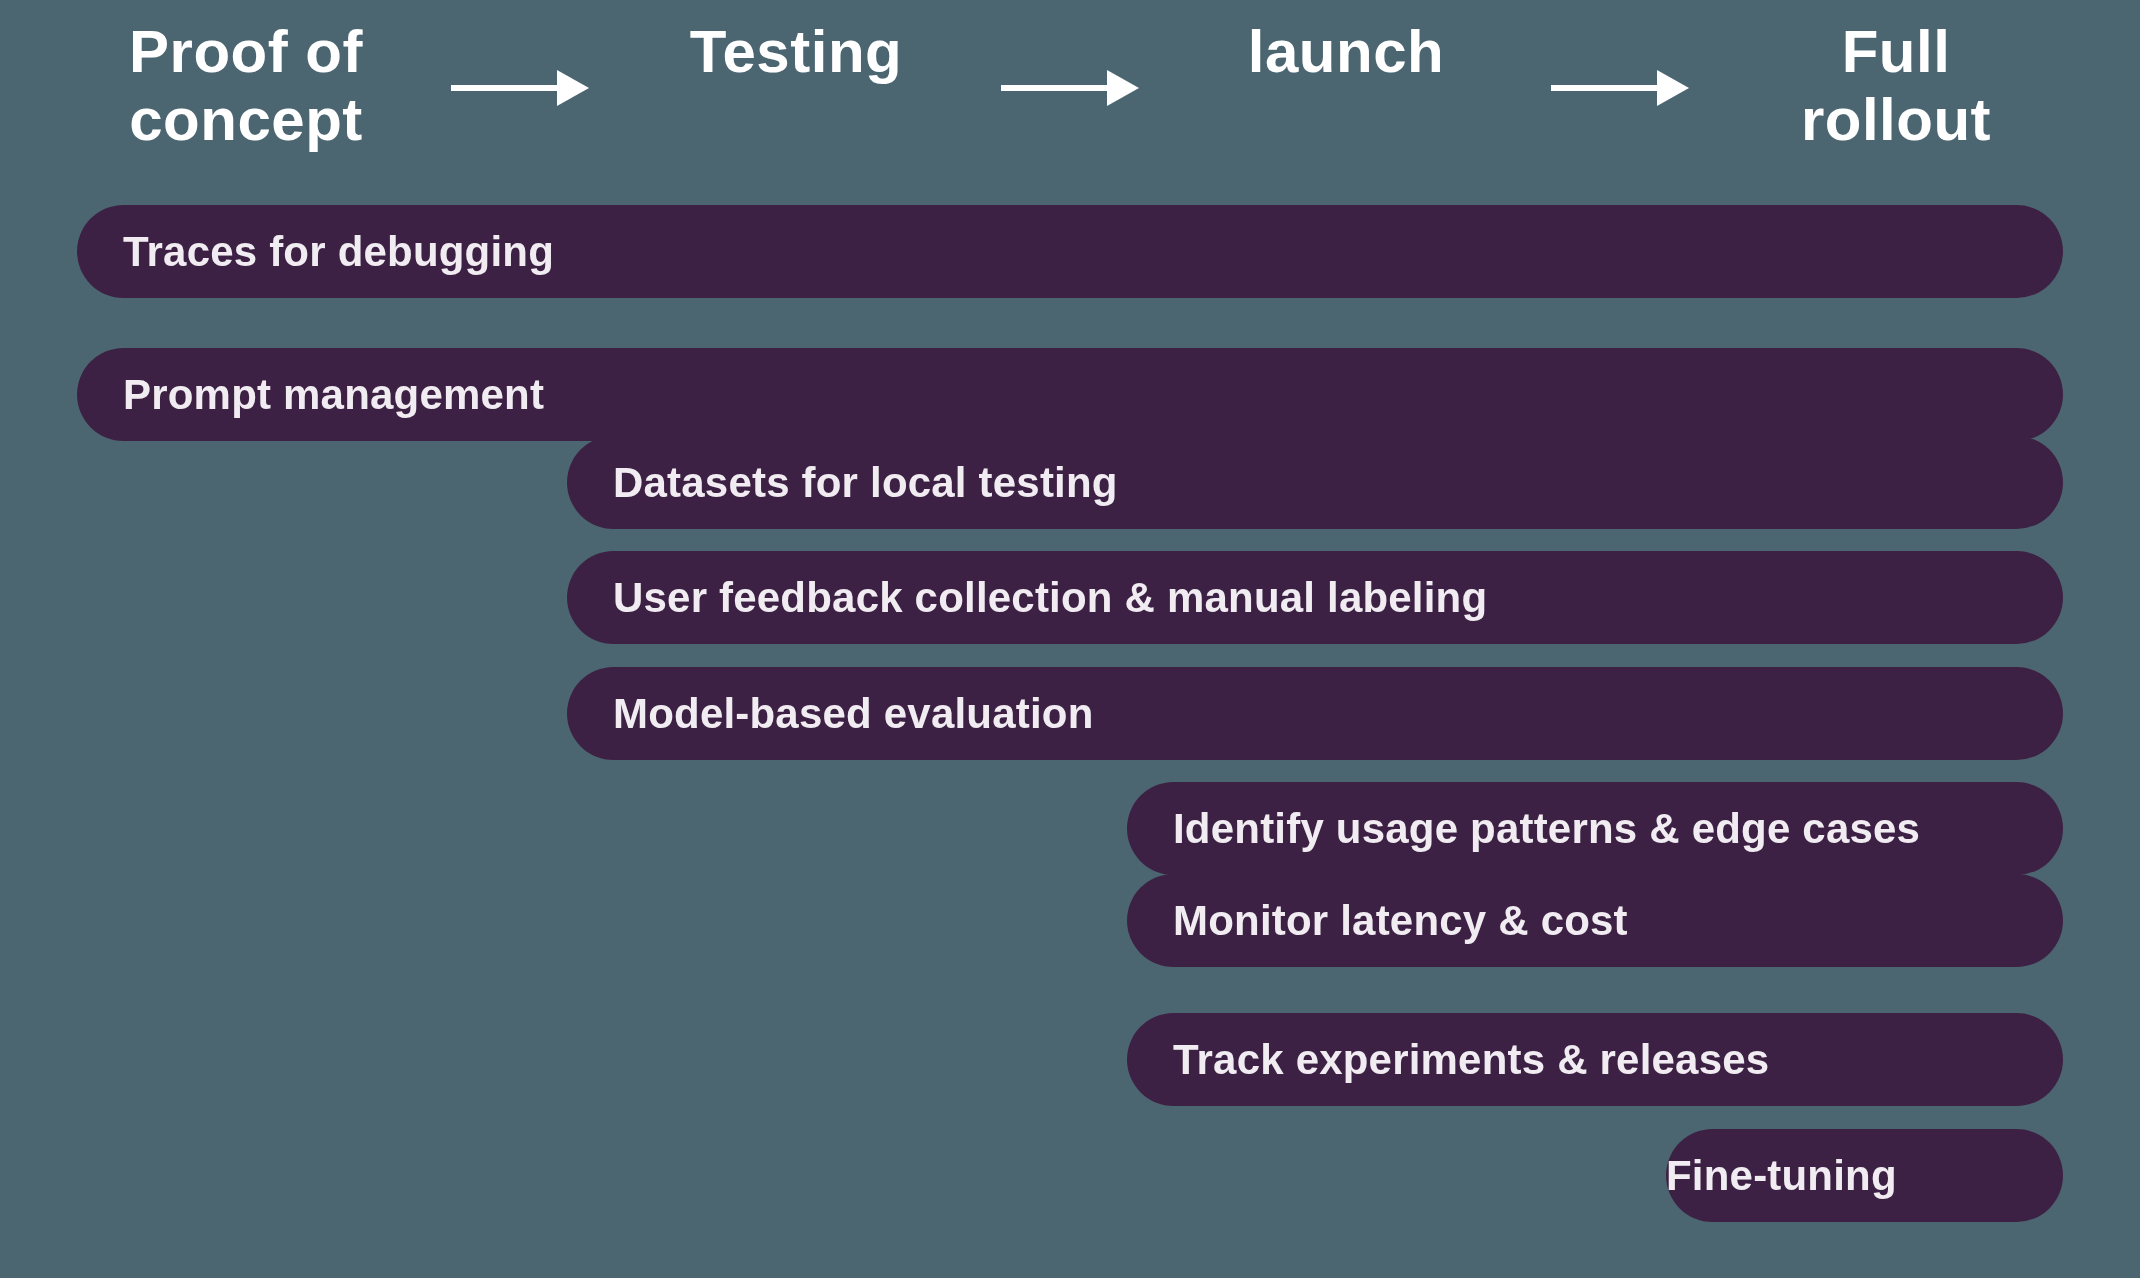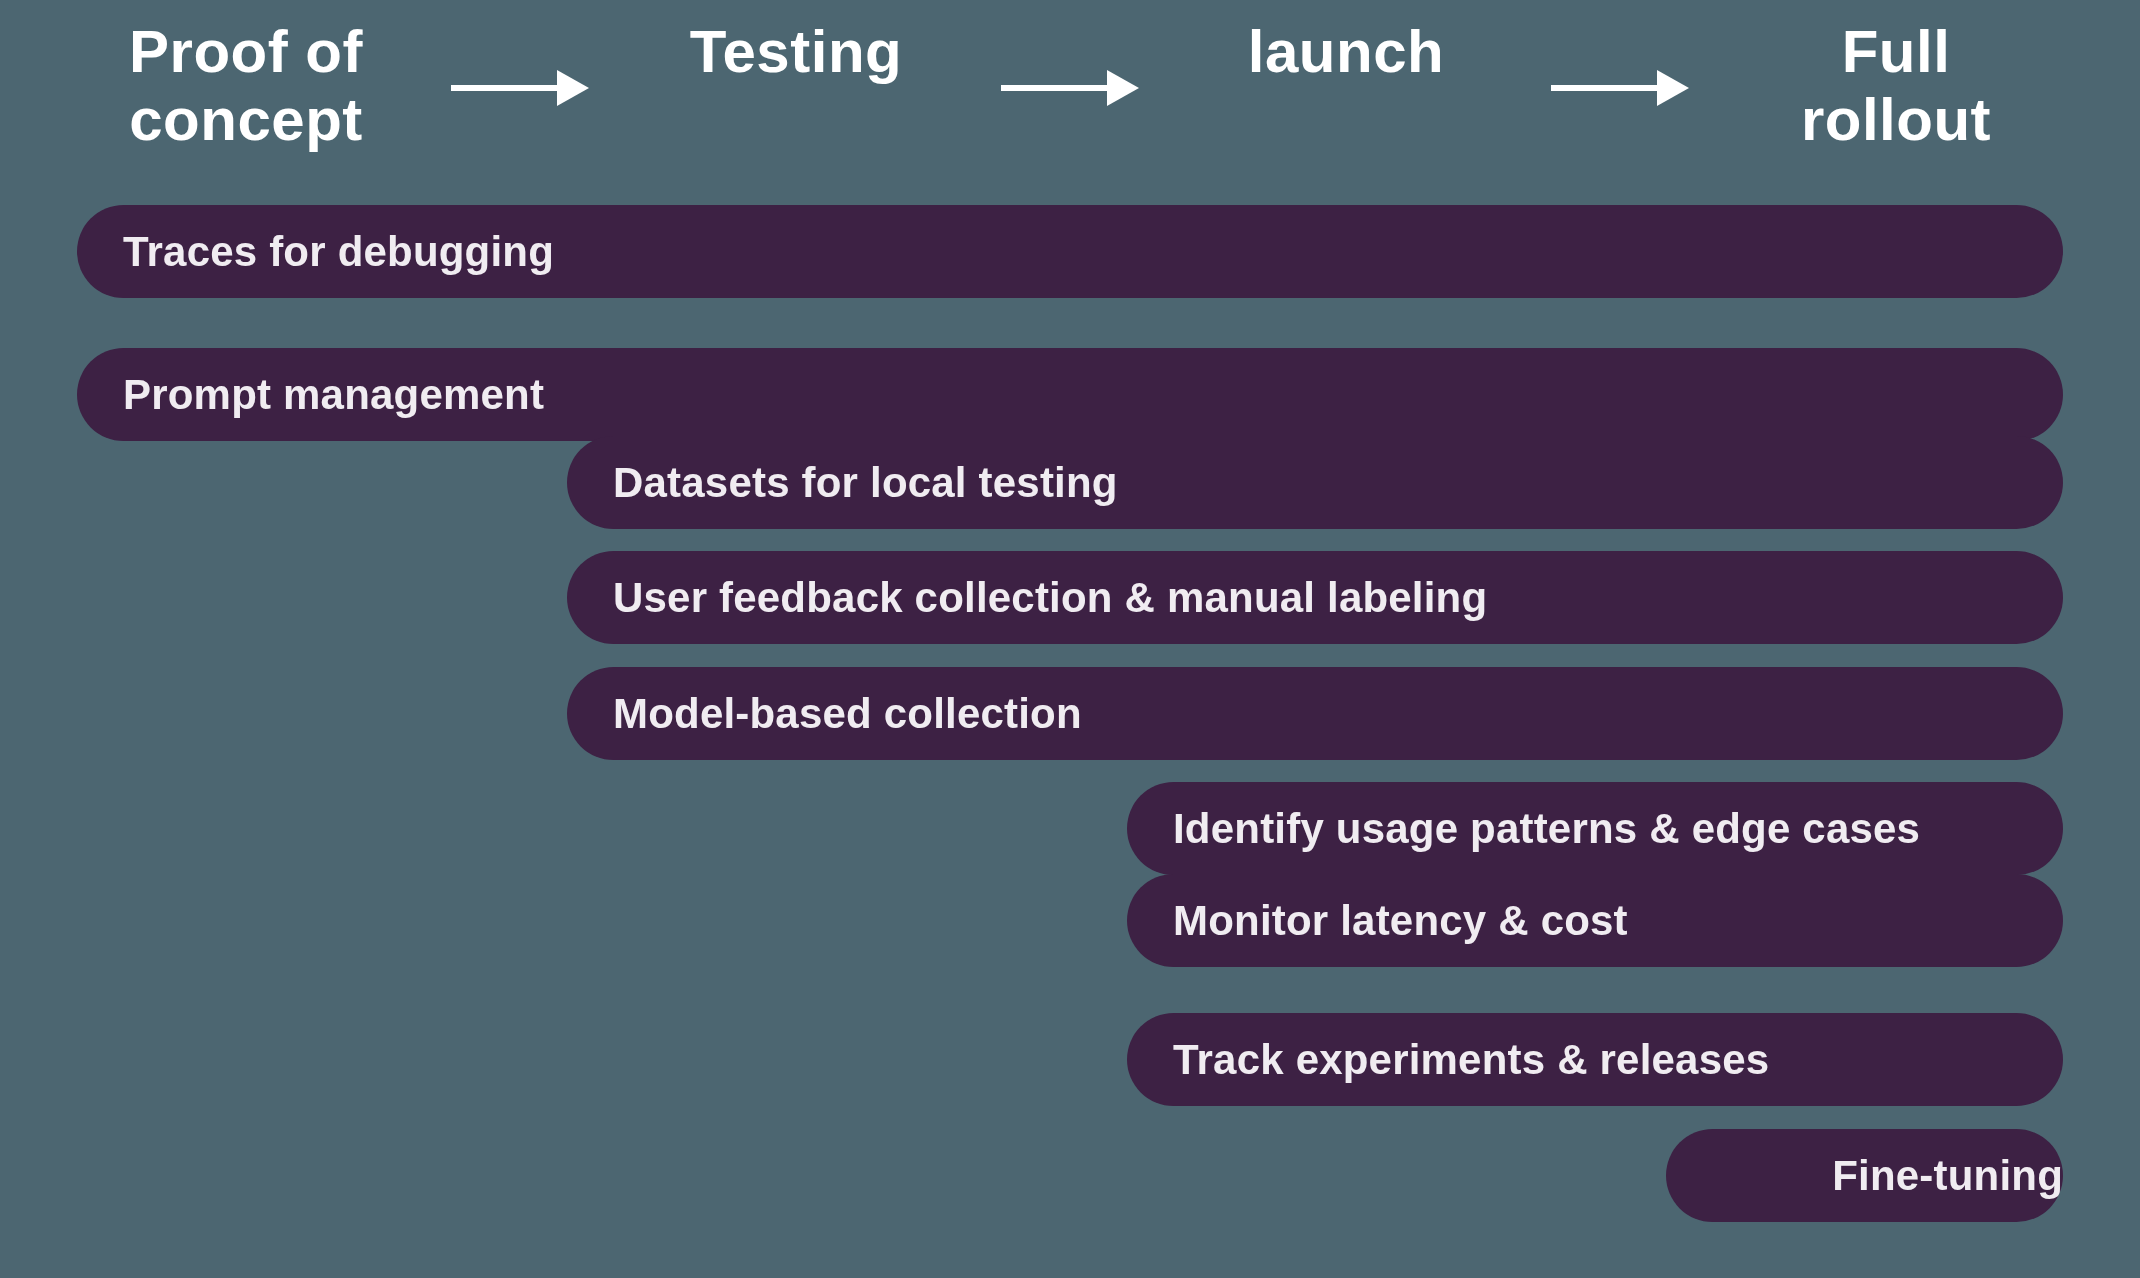--- a/index.html
+++ b/index.html
@@ -64,21 +64,21 @@
   .b1 { top: 320px; margin-top: 28px; }
   .b2 { top: 436px; }
   .b3 { top: 551px; }
   .b4 { top: 667px; }
   .b5 { top: 782px; }
   .b6 { top: 874px; }
   .b7 { top: 1013px; }
   .b8 { top: 1129px; }
   .bar.fine {
     left: 1666px;
-    justify-content: flex-end;
+    justify-content: flex-start;
     padding-left: 0;
   }
 </style>
 </head>
 <body>
 
 <div class="canvas">
 
   <div class="stage s0">
     <div>Proof of</div>
@@ -114,21 +114,21 @@
   <div class="bar b1 ga">
     <span>Prompt management</span>
   </div>
   <div class="bar b2 gb">
     <span>Datasets for local testing</span>
   </div>
   <div class="bar b3 gb">
     <span>User feedback collection &amp; manual labeling</span>
   </div>
   <div class="bar b4 gb">
-    <span>Model-based collection</span>
+    <span>Model-based evaluation</span>
   </div>
   <div class="bar b5 gc">
     <span>Identify usage patterns &amp; edge cases</span>
   </div>
   <div class="bar b6 gc">
     <span>Monitor latency &amp; cost</span>
   </div>
   <div class="bar b7 gc">
     <span>Track experiments &amp; releases</span>
   </div>

